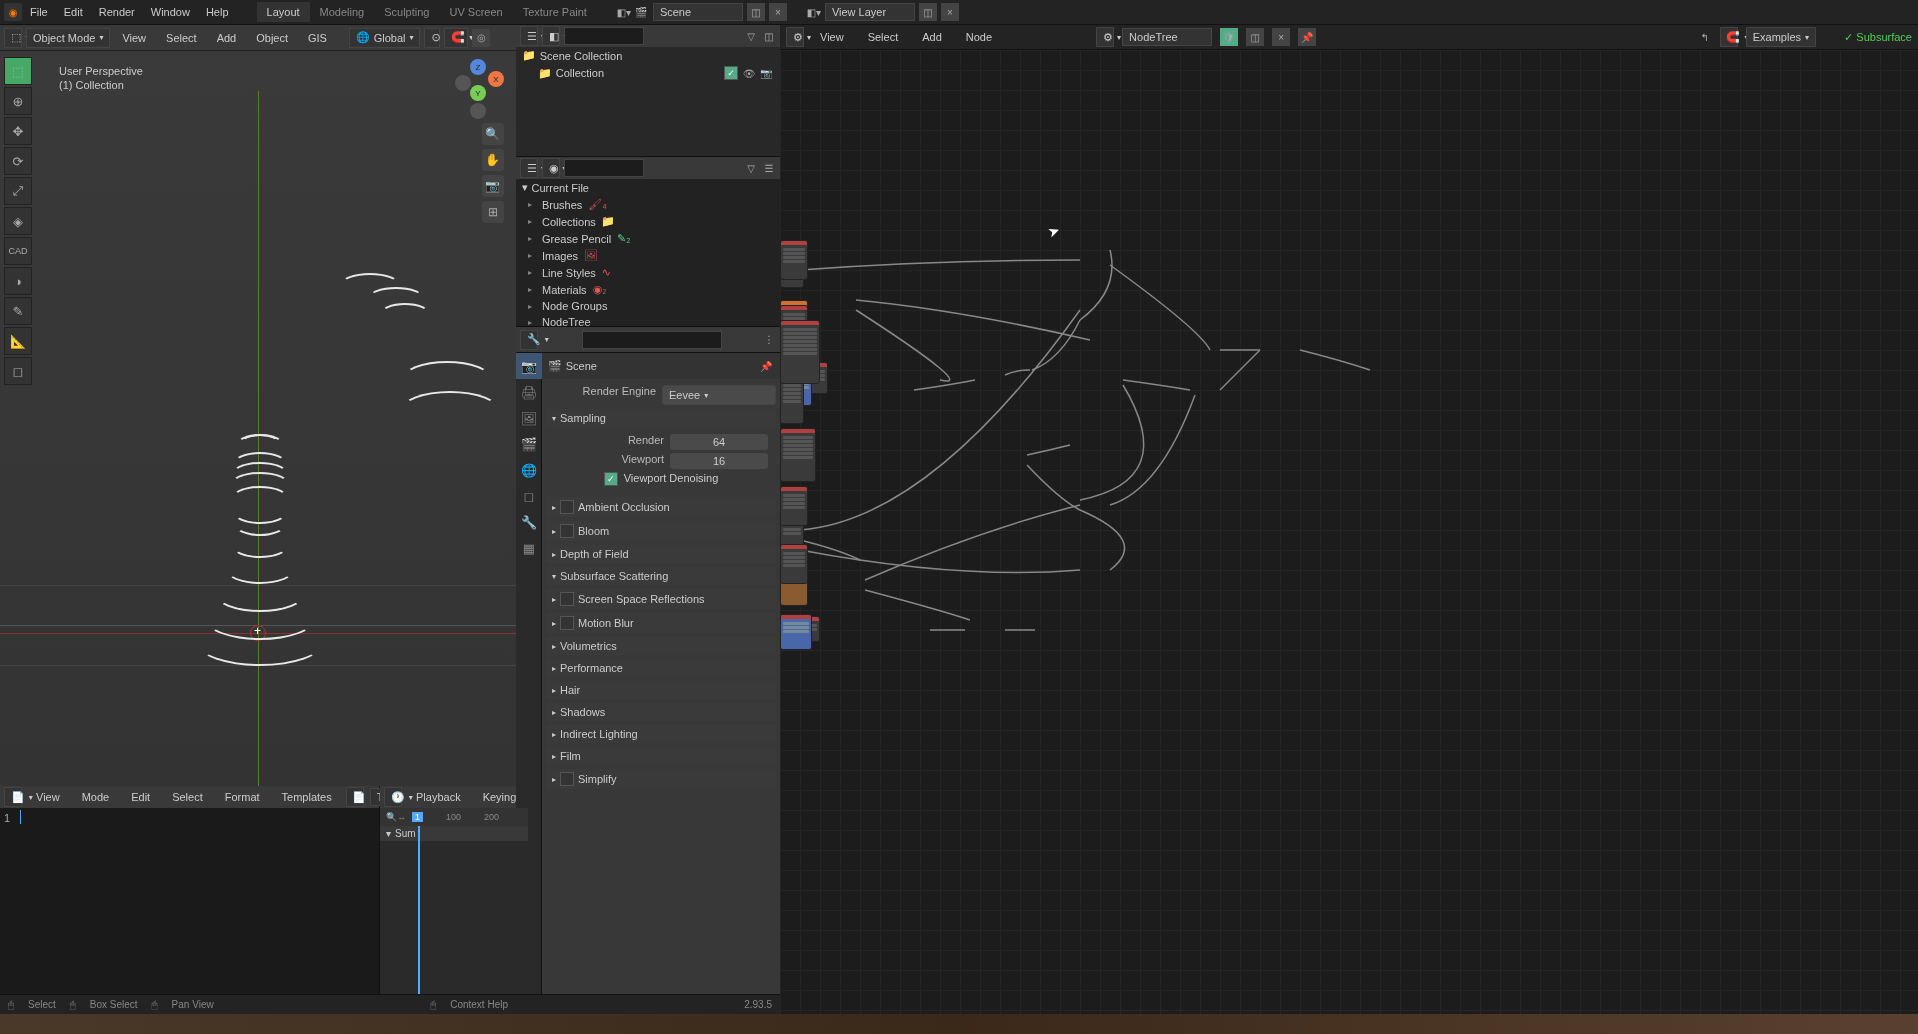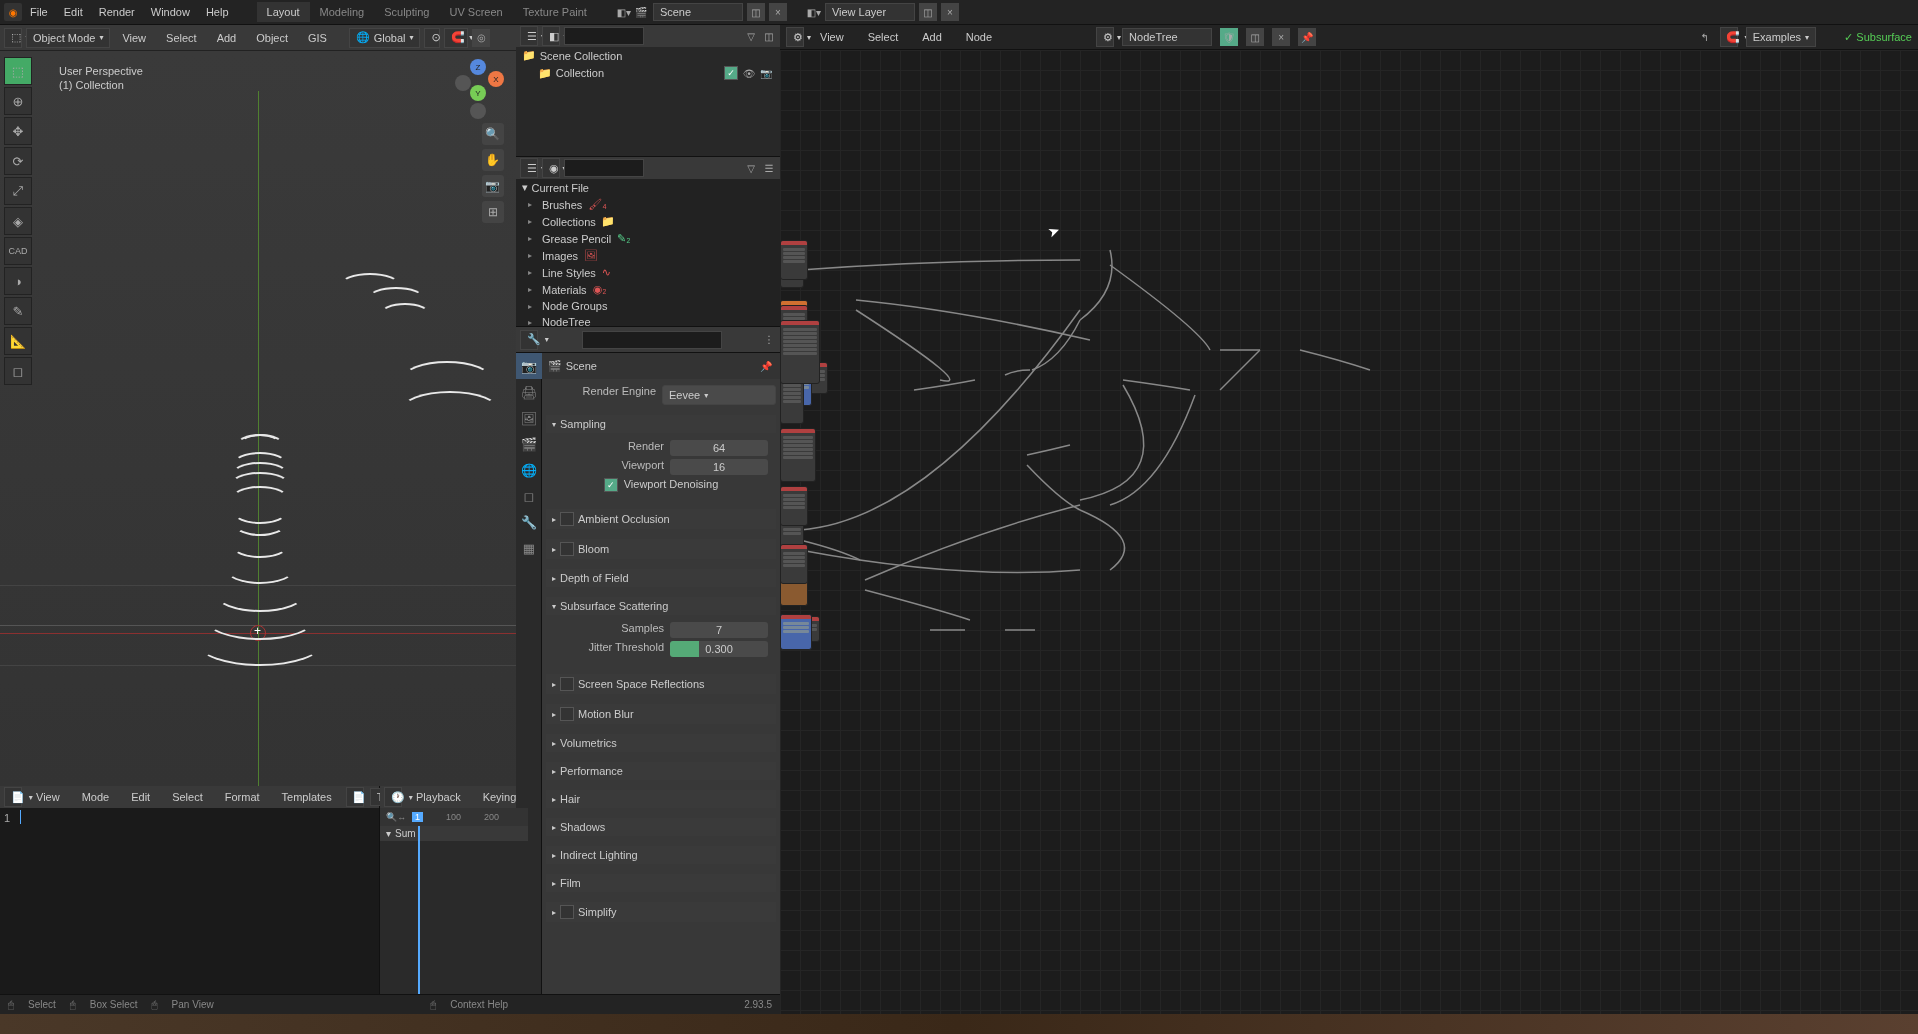--- a/index.html
+++ b/index.html
@@ -62,21 +62,21 @@
 .search { background: #1c1c1c; border: 1px solid #444; color: #ccc; padding: 2px 4px 2px 18px; height: 18px; font-size: 10px; width: 80px; }
 .properties { flex: 1; display: flex; }
 .prop-tabs { width: 26px; background: #2a2a2a; display: flex; flex-direction: column; border-right: 1px solid #111; }
 .prop-tab { width: 26px; height: 26px; cursor: pointer; display: flex; align-items: center; justify-content: center; color: #888; font-size: 13px; }
 .prop-tab.active { background: #3f5772; color: #fff; }
 .prop-body { flex: 1; background: #383838; overflow: auto; padding: 4px; }
 .prop-header { height: 26px; background: #333; margin: -4px -4px 6px -4px; display: flex; align-items: center; padding: 0 6px; gap: 4px; }
 .prop-field { display: flex; align-items: flex-start; margin: 3px 0; gap: 6px; }
 .prop-label { width: 110px; text-align: right; font-size: 11px; color: #bbb; }
 .prop-value { flex: 1; background: #4a4a4a; padding: 2px 6px; text-align: center; font-size: 11px; border-radius: 3px; }
-.prop-panel { margin: 10px 0; }
+.prop-panel { margin: 4px 0; }
 .panel-header { padding: 3px 6px; background: #3a3a3a; font-size: 11px; cursor: pointer; display: flex; align-items: center; gap: 4px; }
 .panel-header::before { content: '▸'; font-size: 8px; }
 .panel-header.open::before { content: '▾'; }
 .panel-body { padding: 4px 8px; }
 .chk { width: 14px; height: 14px; background: #333; border: 1px solid #555; display: inline-block; }
 .chk.on { background: #5a8; }
 .chk.on::after { content: '✓'; color: #fff; font-size: 9px; display: block; text-align: center; line-height: 12px; }
 .right-pane { flex: 1; display: flex; flex-direction: column; background: #1e1e1e; }
 .node-header { height: 25px; background: #232323; display: flex; align-items: center; padding: 0 6px; gap: 8px; border-bottom: 1px solid #111; }
 .node-canvas { flex: 1; background: #1c1c1c; position: relative; background-image: linear-gradient(#252525 1px, transparent 1px), linear-gradient(90deg, #252525 1px, transparent 1px); background-size: 20px 20px; overflow: hidden; }
@@ -368,30 +368,20 @@
             <div class="panel-header">
               <span class="chk"></span> 
               <span>Bloom</span>
             </div>
           </div>
         <div class="prop-panel">
             <div class="panel-header">Depth of Field</div>
           </div>
         <div class="prop-panel">
           <div class="panel-header open">Subsurface Scattering</div>
-          <div class="panel-body">
-            <div class="prop-field">
-              <span class="prop-label">Samples</span>
-              <span class="prop-value">7</span>
-            </div>
-            <div class="prop-field">
-              <span class="prop-label">Jitter Threshold</span>
-              <span class="prop-value" style="background:linear-gradient(90deg,#5a7 30%,#4a4a4a 30%)">0.300</span>
-            </div>
-          </div>
         </div>
         <div class="prop-panel">
             <div class="panel-header">
               <span class="chk"></span> 
               <span>Screen Space Reflections</span>
             </div>
           </div>
         <div class="prop-panel">
             <div class="panel-header">
               <span class="chk"></span> 

